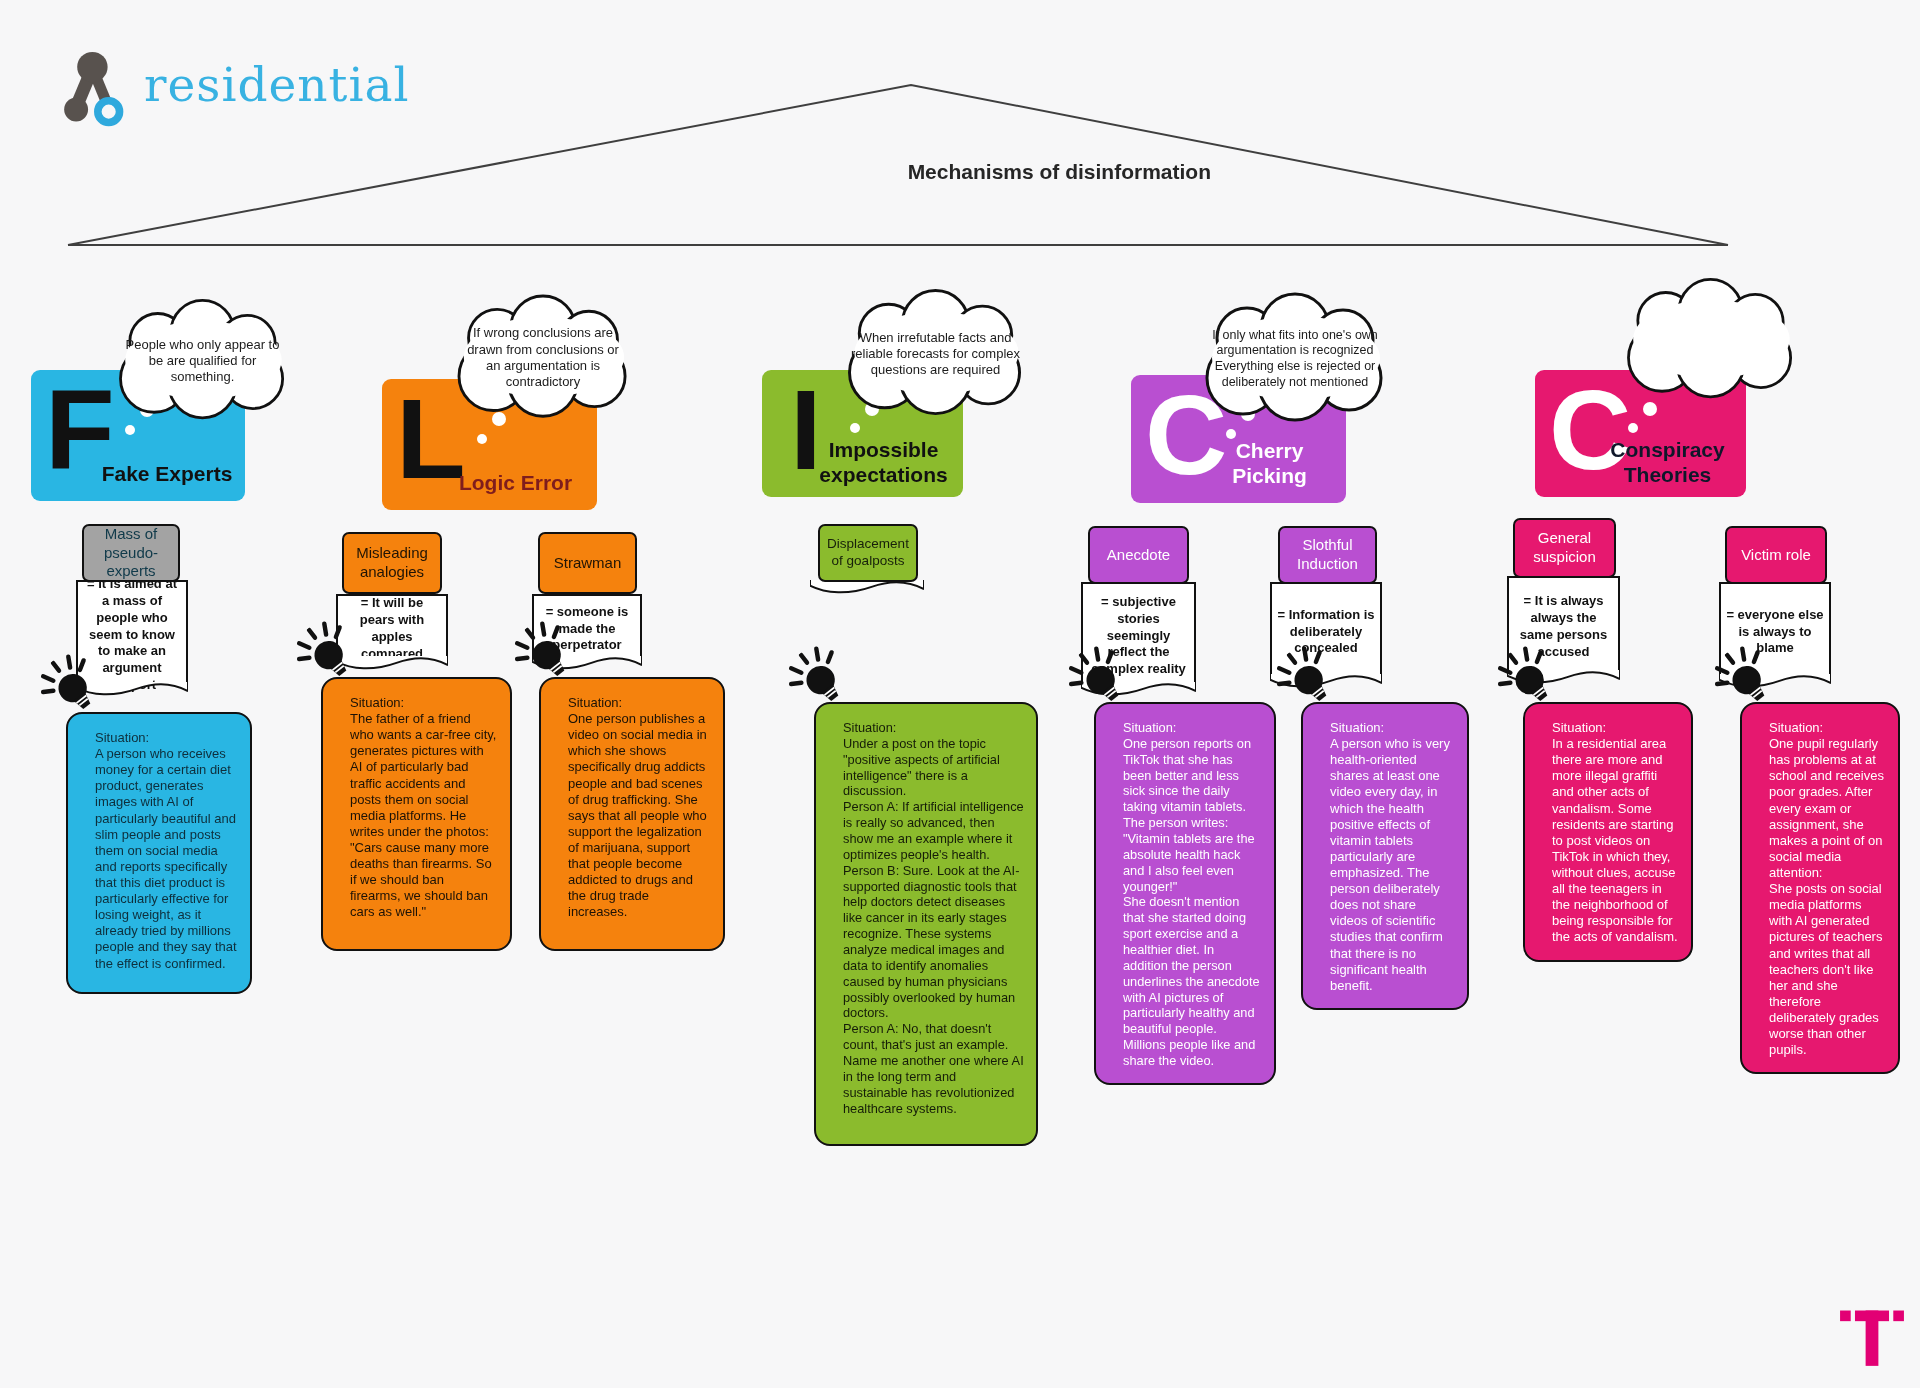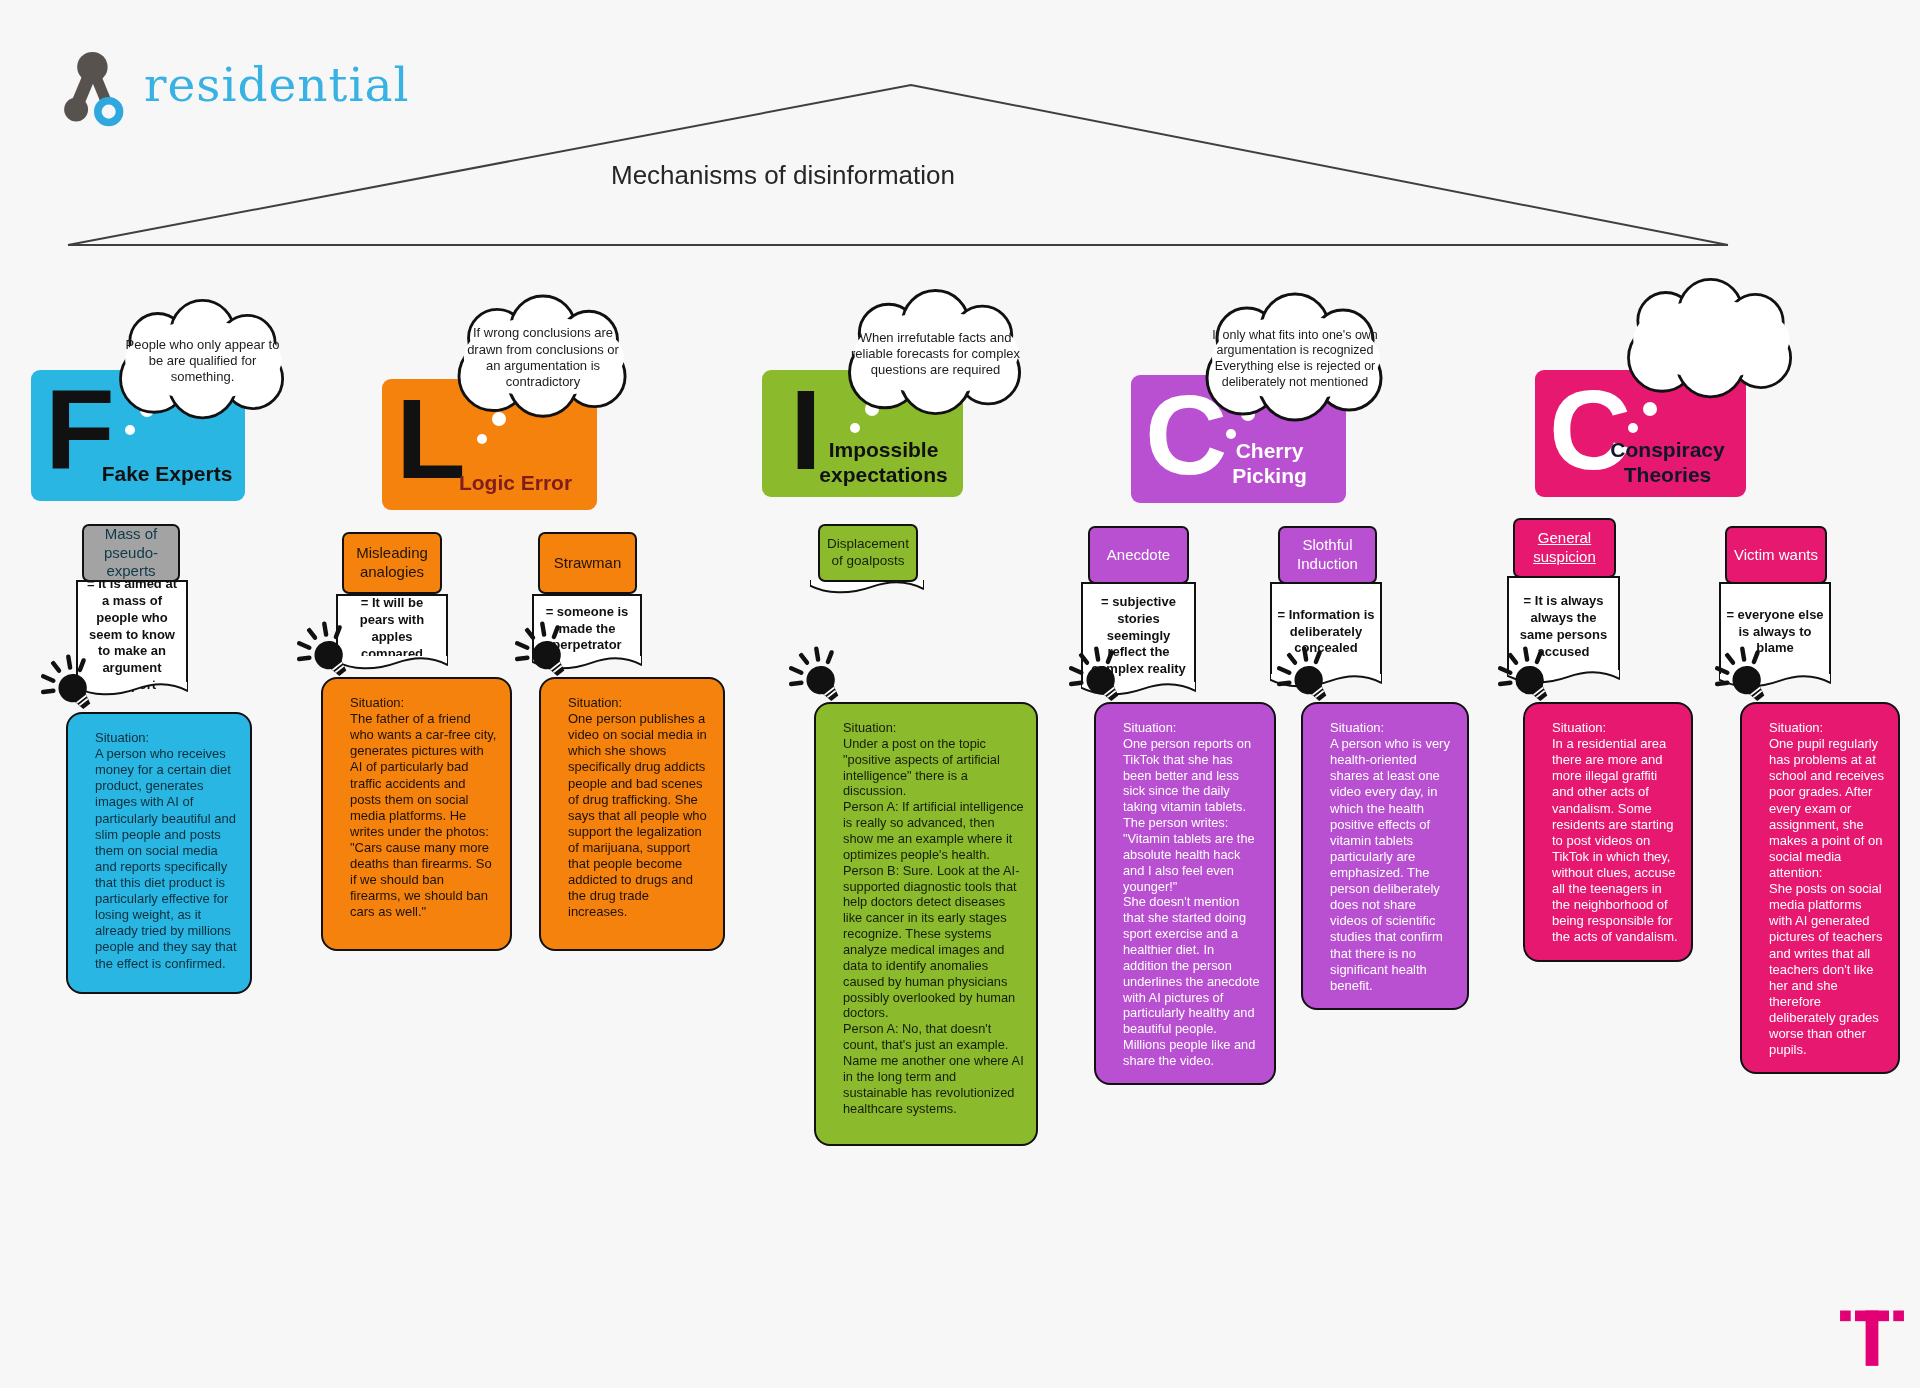--- a/index.html
+++ b/index.html
@@ -5,22 +5,22 @@
   html,body{margin:0;padding:0;}
   body{font-family:"Liberation Sans",sans-serif;background:#f7f7f8;}
   .canvas{position:relative;width:1920px;height:1388px;background:#f7f7f8;overflow:hidden;}
 
   
   .brand{position:absolute;left:62px;top:48px;display:flex;align-items:center;}
   .brand-text{font-family:"DejaVu Serif",serif;font-size:47px;color:#38b2e2;letter-spacing:1px;margin-left:6px;margin-top:-14px;}
 
   
   .roof-svg{position:absolute;left:0;top:0;width:1920px;height:1388px;pointer-events:none;}
-  .page-title{position:absolute;left:611px;top:160px;width:600px;text-align:left;
-    font-size:26px;font-weight:normal;color:#262626;}
+  .page-title{position:absolute;left:611px;top:160px;width:600px;text-align:right;
+    font-size:21px;font-weight:bold;color:#262626;}
 
   
   .cloud{position:absolute;z-index:5;}
   .cloud svg{position:absolute;left:0;top:0;width:100%;height:100%;}
   .cloud-text{position:absolute;left:10%;top:22%;width:80%;height:56%;display:flex;align-items:center;justify-content:center;
     text-align:center;font-size:13px;line-height:1.25;color:#1c1c1c;}
 
   
   .hdr{position:absolute;border-radius:9px;z-index:2;}
   .hdr-letter{position:absolute;left:14px;top:-2px;font-size:114px;font-weight:bold;line-height:1.08;}
@@ -326,21 +326,21 @@
       </g>
       <ellipse cx="111" cy="64" rx="84" ry="42" fill="#fff"></ellipse>
     </svg>
   </div>
   <div class="hdr" style="left:1535px;top:370px;width:211px;height:127px;background:#e6186f;">
     <div class="hdr-letter" style="color:#fff;">C</div>
     <span class="dot small"></span>
     <span class="dot big"></span>
     <div class="hdr-title" style="left:60px;right:6px;bottom:10px;color:#0f172a;margin-top:32px;">Conspiracy Theories</div>
   </div>
-  <div class="subtitle" style="left:1513px;top:518px;width:103px;height:60px;background:#e6186f;color:#fff;text-decoration:underline;">General suspicion</div>
+  <div class="subtitle" style="left:1513px;top:518px;width:103px;height:60px;background:#e6186f;color:#fff;">General suspicion</div>
   <div class="defn" style="left:1507px;top:576px;width:113px;">
     <div class="defn-body" style="height:94px;">= It is always always the same persons accused</div>
     <svg class="defn-wave" viewBox="0 0 100 14" preserveAspectRatio="none">
       <path d="M0,0 H100 V8 C85,0 68,1 54,6 C34,13 14,12 0,5 Z" fill="#fff"></path>
       <path d="M100,8 C85,0 68,1 54,6 C34,13 14,12 0,5" fill="none" stroke="#111" stroke-width="2" vector-effect="non-scaling-stroke"></path>
       <path d="M0,0 V5 M100,0 V8" stroke="#111" stroke-width="2" fill="none" vector-effect="non-scaling-stroke"></path>
     </svg>
   </div>
   <svg class="bulb" style="left:1497px;top:647px;" viewBox="0 0 70 70">
     <g stroke="#111" stroke-width="5" stroke-linecap="round">
@@ -353,21 +353,21 @@
     <circle cx="35" cy="38" r="16" fill="#111"></circle>
     <path d="M27,50 L43,50 L40,64 L30,64 Z" fill="#111"></path>
     <g stroke="#fff" stroke-width="2">
         <line x1="28" y1="54" x2="42" y2="54"></line>
         <line x1="29" y1="58" x2="41" y2="58"></line>
       </g>
   </svg>
   <div class="situation" style="left:1523px;top:702px;width:170px;min-height:258px;background:#e6186f;color:#fff;">Situation:
 In a residential area there are more and more illegal graffiti and other acts of vandalism. Some residents are starting to post videos on TikTok in which they, without clues, accuse all the teenagers in the neighborhood of being responsible for the acts of vandalism.</div>
 
-  <div class="subtitle" style="left:1725px;top:526px;width:102px;height:58px;background:#e6186f;color:#fff;">Victim wants</div>
+  <div class="subtitle" style="left:1725px;top:526px;width:102px;height:58px;background:#e6186f;color:#fff;">Victim role</div>
   <div class="defn" style="left:1719px;top:582px;width:112px;">
     <div class="defn-body" style="height:92px;">= everyone else is always to blame</div>
     <svg class="defn-wave" viewBox="0 0 100 14" preserveAspectRatio="none">
       <path d="M0,0 H100 V8 C85,0 68,1 54,6 C34,13 14,12 0,5 Z" fill="#fff"></path>
       <path d="M100,8 C85,0 68,1 54,6 C34,13 14,12 0,5" fill="none" stroke="#111" stroke-width="2" vector-effect="non-scaling-stroke"></path>
       <path d="M0,0 V5 M100,0 V8" stroke="#111" stroke-width="2" fill="none" vector-effect="non-scaling-stroke"></path>
     </svg>
   </div>
   <svg class="bulb" style="left:1714px;top:647px;" viewBox="0 0 70 70">
     <g stroke="#111" stroke-width="5" stroke-linecap="round">

